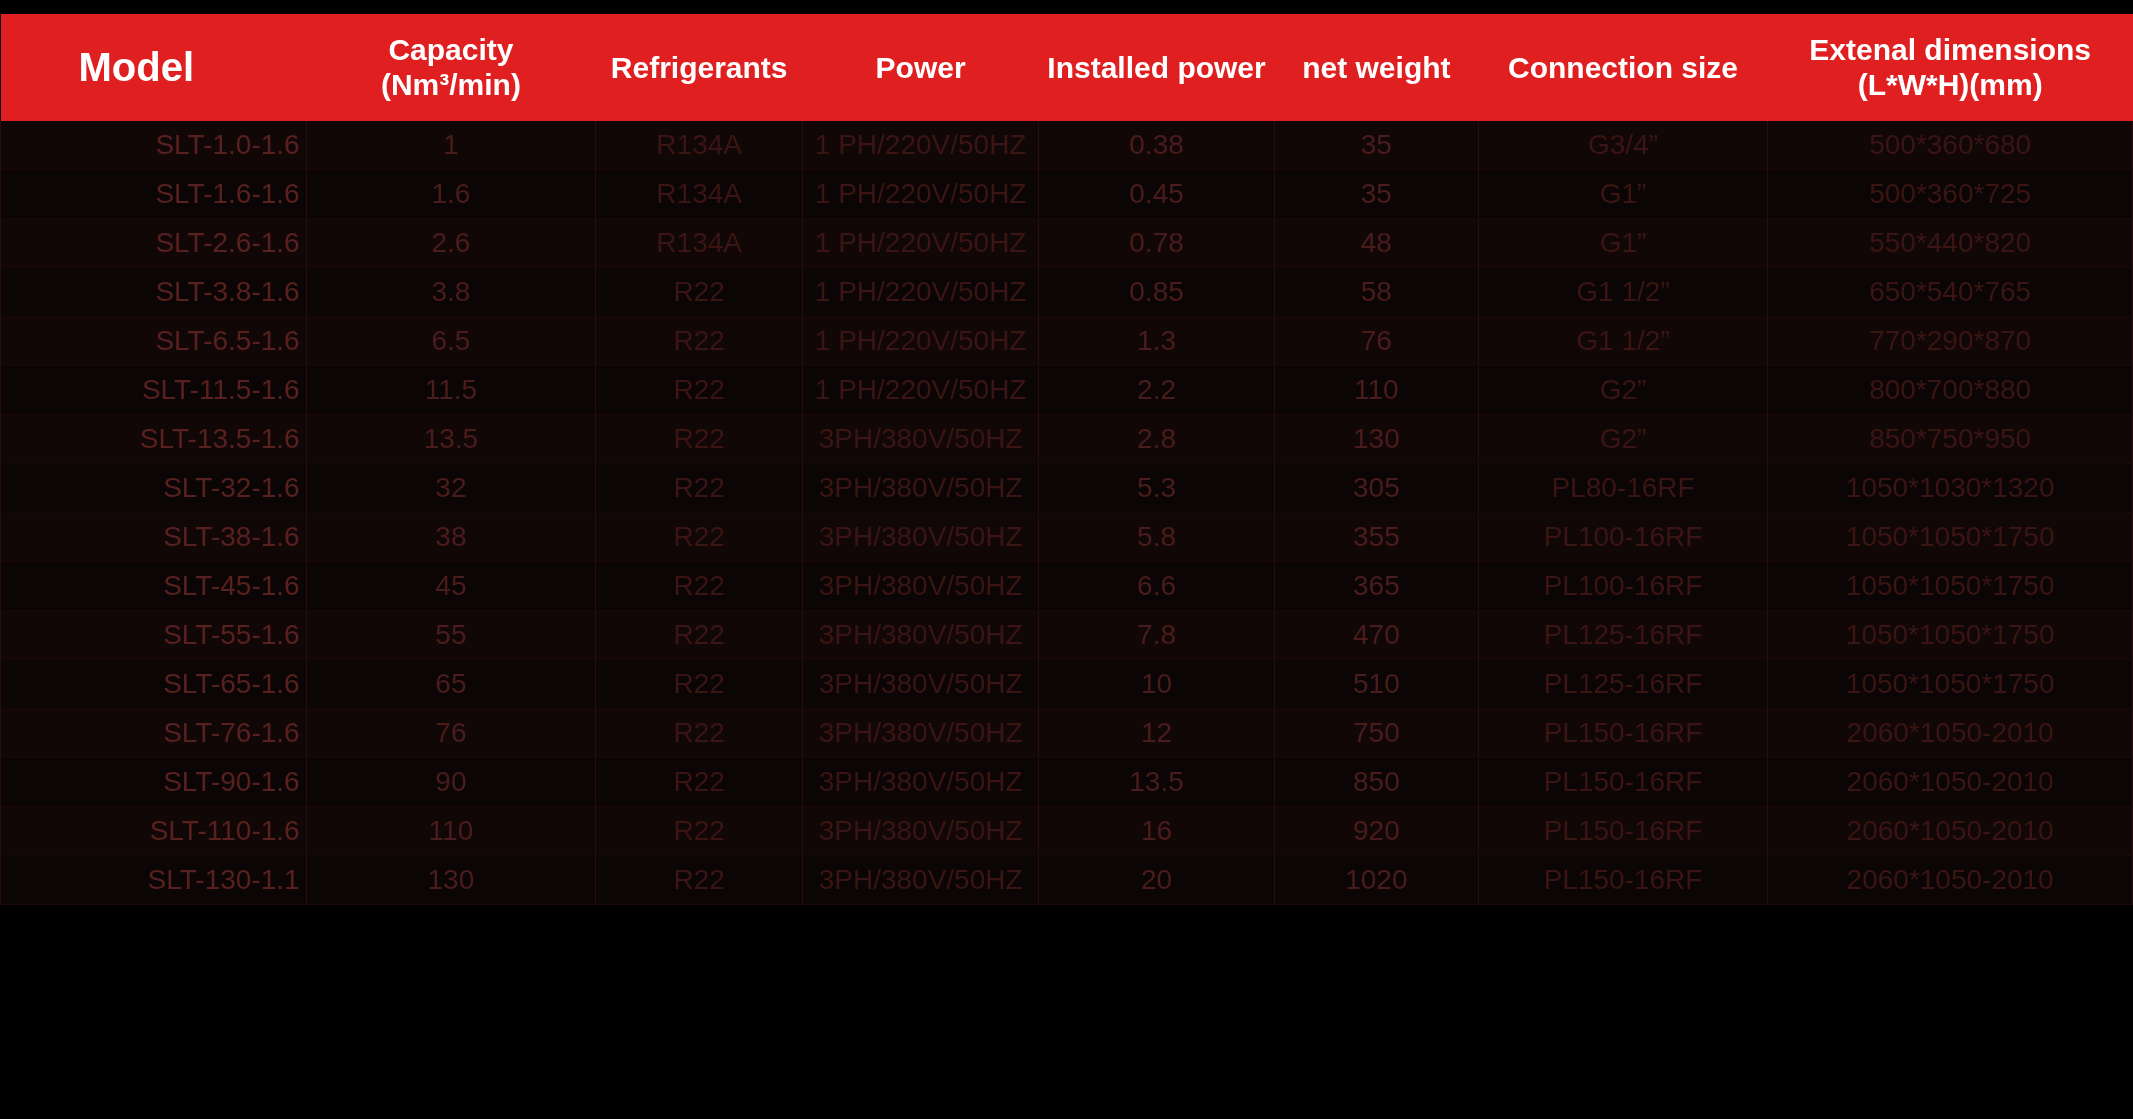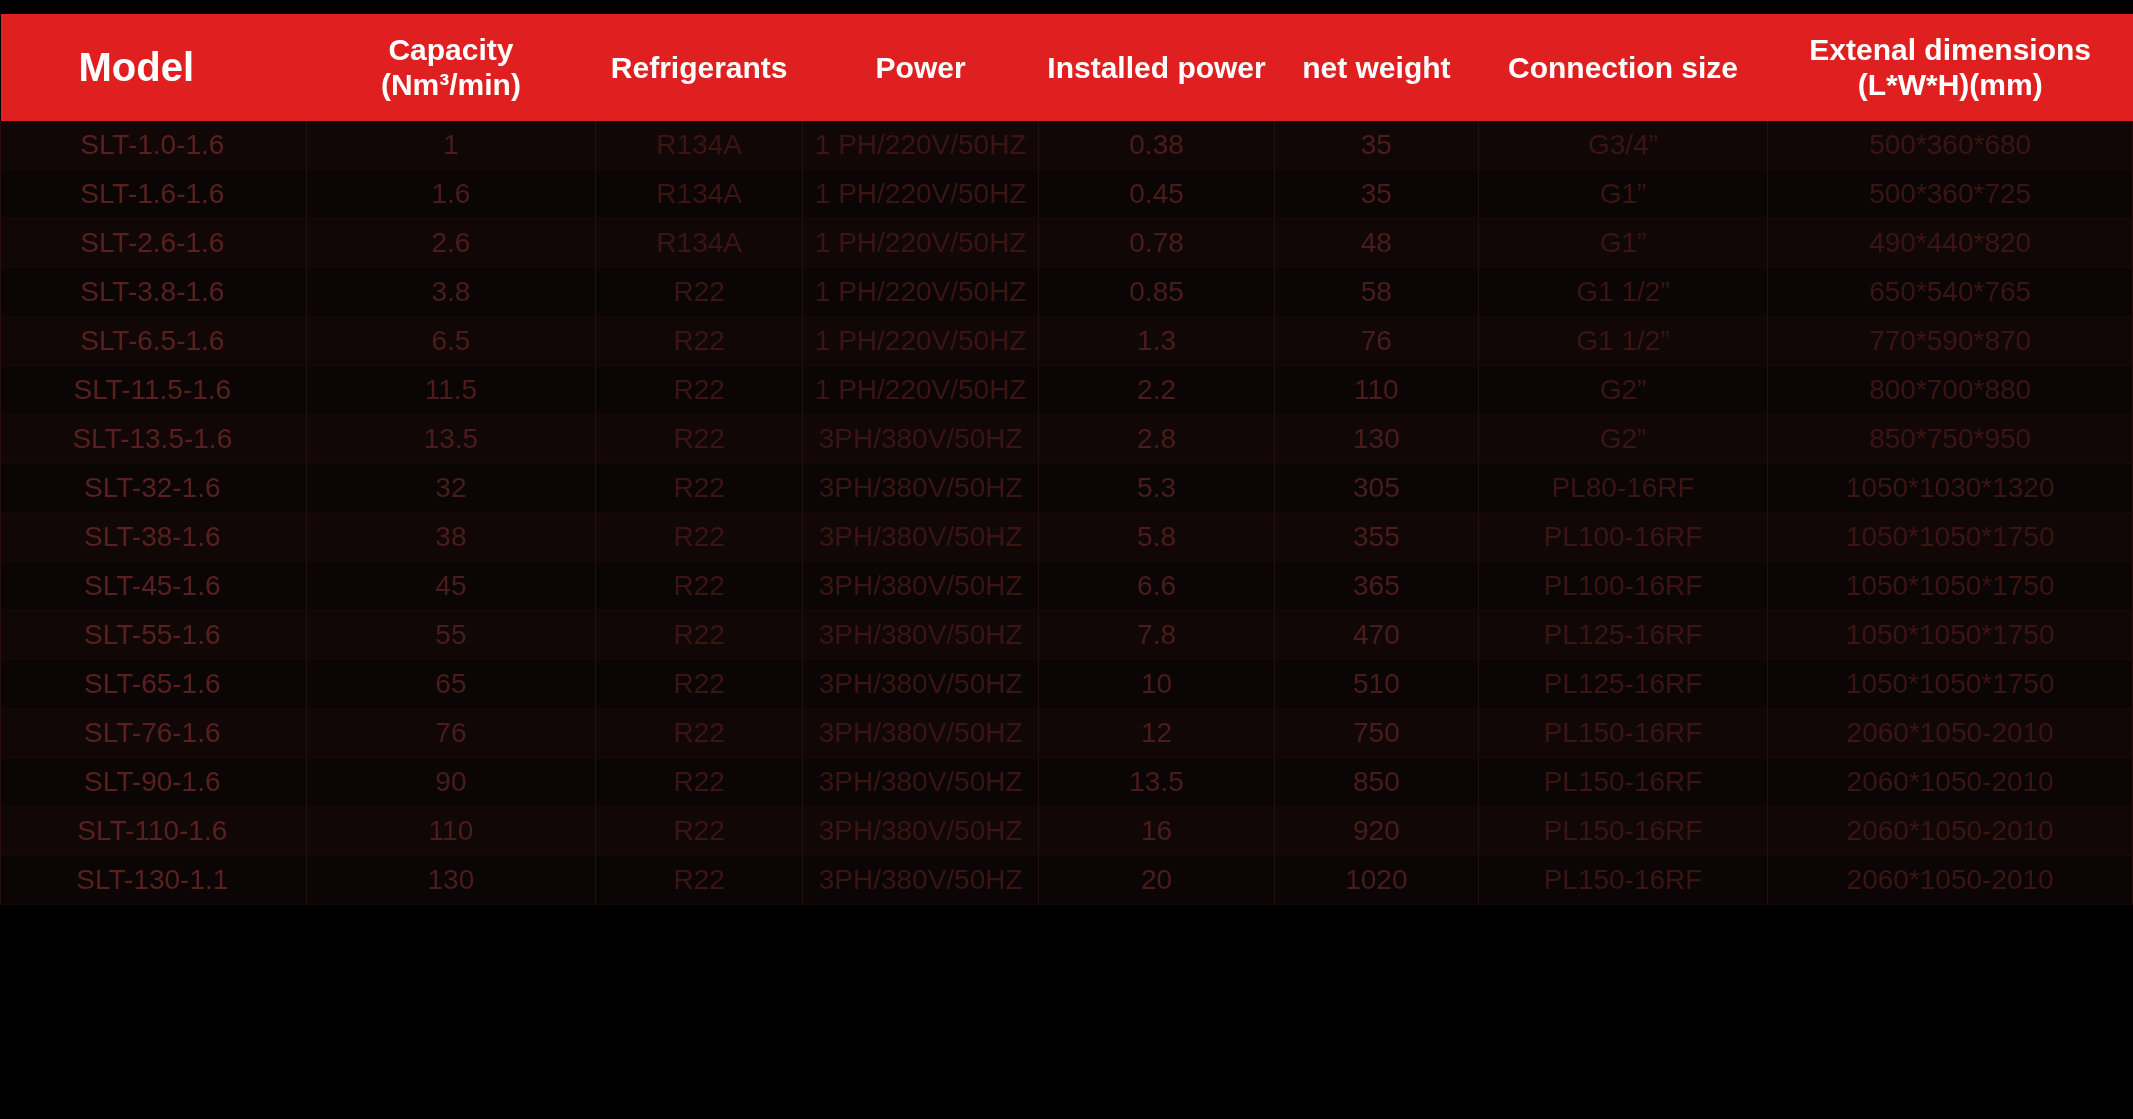--- a/index.html
+++ b/index.html
@@ -54,20 +54,21 @@
   }
   table.spec tbody tr:nth-child(odd) td {
     background: #120707;
   }
   table.spec tbody td:first-child {
     border-left: 1px solid #2a0e0e;
   }
   table.spec tbody td.model-cell {
     color: #58201f;
     padding-left: 4px;
+    text-align: right;
   }
   table.spec tbody td.cap-cell,
   table.spec tbody td.ip-cell,
   table.spec tbody td.nw-cell {
     color: #4a1c1b;
   }
   table.spec tbody td.ref-cell,
   table.spec tbody td.pw-cell,
   table.spec tbody td.cs-cell,
   table.spec tbody td.dim-cell {
@@ -145,41 +146,41 @@
           <td class="dim-cell">500*360*725</td>
         </tr>
         <tr>
           <td class="model-cell">SLT-2.6-1.6</td>
           <td class="cap-cell">2.6</td>
           <td class="ref-cell">R134A</td>
           <td class="pw-cell">1 PH/220V/50HZ</td>
           <td class="ip-cell">0.78</td>
           <td class="nw-cell">48</td>
           <td class="cs-cell">G1”</td>
-          <td class="dim-cell">490*440*820</td>
+          <td class="dim-cell">550*440*820</td>
         </tr>
         <tr>
           <td class="model-cell">SLT-3.8-1.6</td>
           <td class="cap-cell">3.8</td>
           <td class="ref-cell">R22</td>
           <td class="pw-cell">1 PH/220V/50HZ</td>
           <td class="ip-cell">0.85</td>
           <td class="nw-cell">58</td>
           <td class="cs-cell">G1  1/2”</td>
           <td class="dim-cell">650*540*765</td>
         </tr>
         <tr>
           <td class="model-cell">SLT-6.5-1.6</td>
           <td class="cap-cell">6.5</td>
           <td class="ref-cell">R22</td>
           <td class="pw-cell">1 PH/220V/50HZ</td>
           <td class="ip-cell">1.3</td>
           <td class="nw-cell">76</td>
           <td class="cs-cell">G1  1/2”</td>
-          <td class="dim-cell">770*590*870</td>
+          <td class="dim-cell">770*290*870</td>
         </tr>
         <tr>
           <td class="model-cell">SLT-11.5-1.6</td>
           <td class="cap-cell">11.5</td>
           <td class="ref-cell">R22</td>
           <td class="pw-cell">1 PH/220V/50HZ</td>
           <td class="ip-cell">2.2</td>
           <td class="nw-cell">110</td>
           <td class="cs-cell">G2”</td>
           <td class="dim-cell">800*700*880</td>

